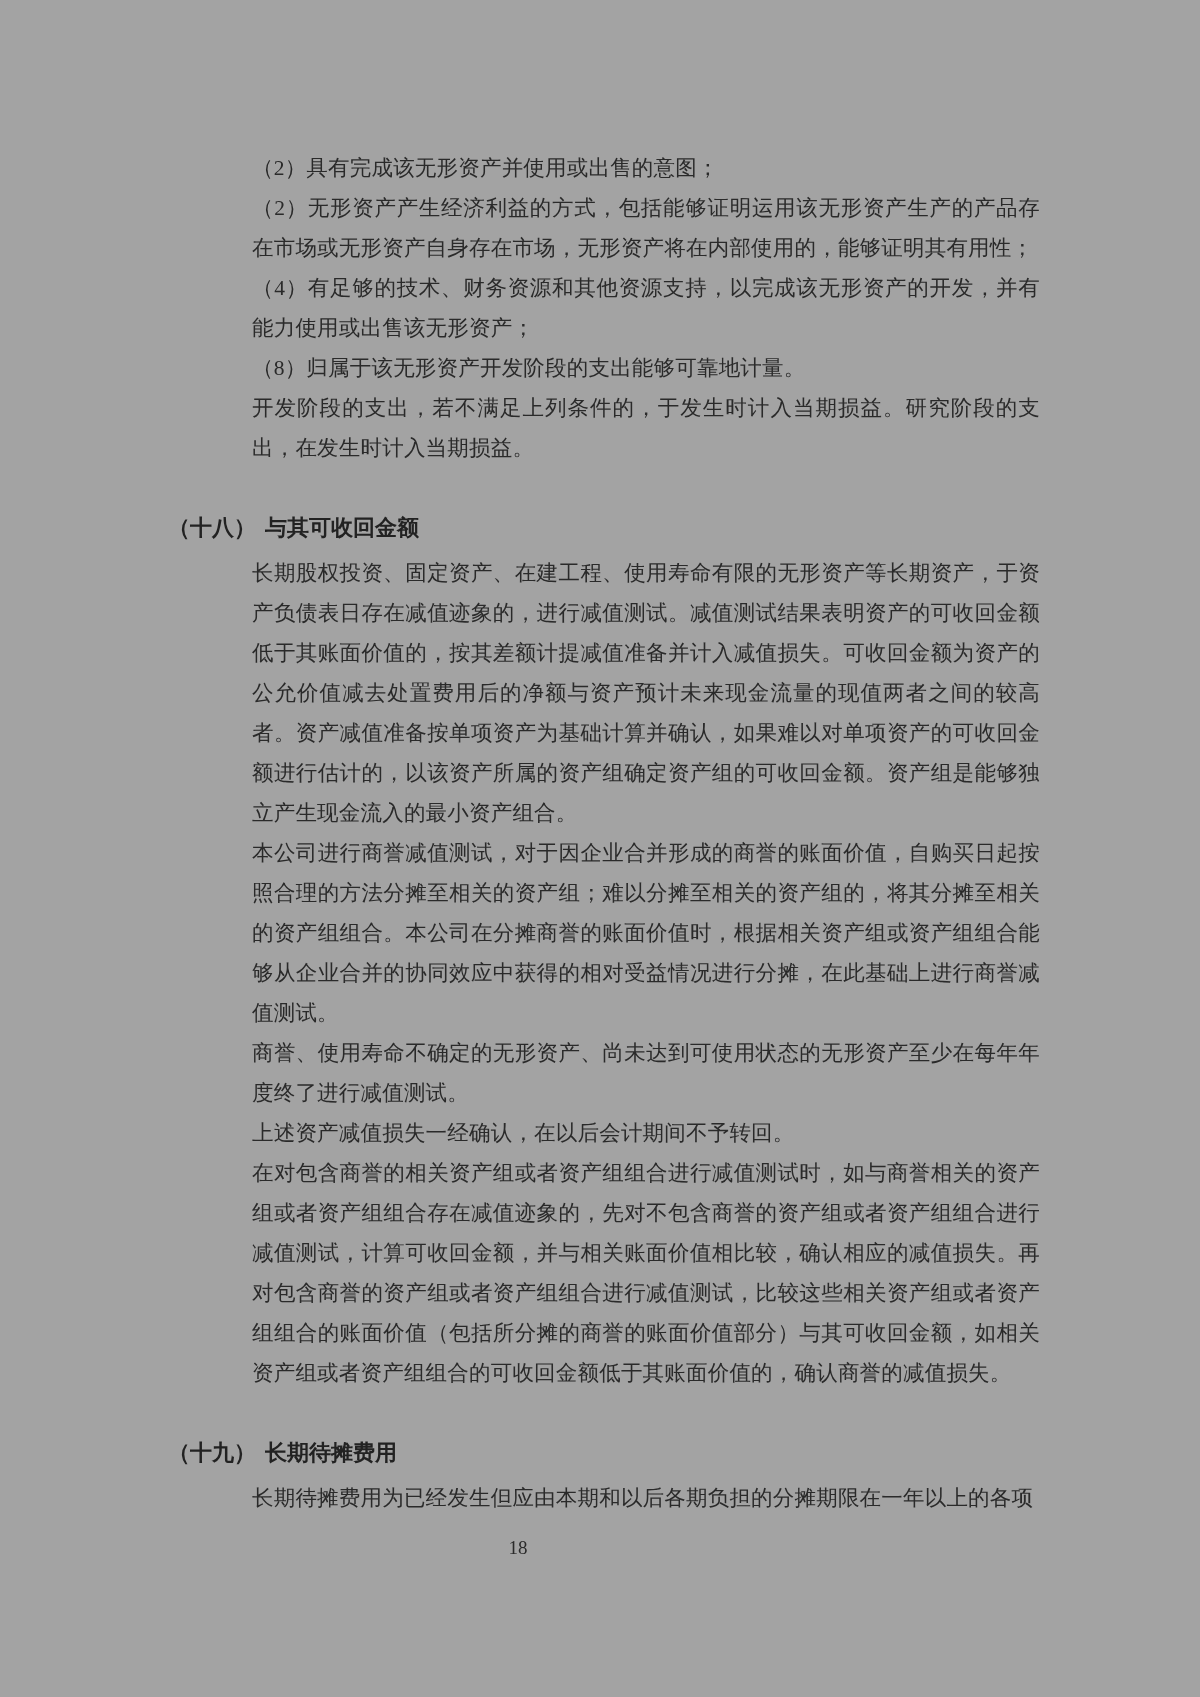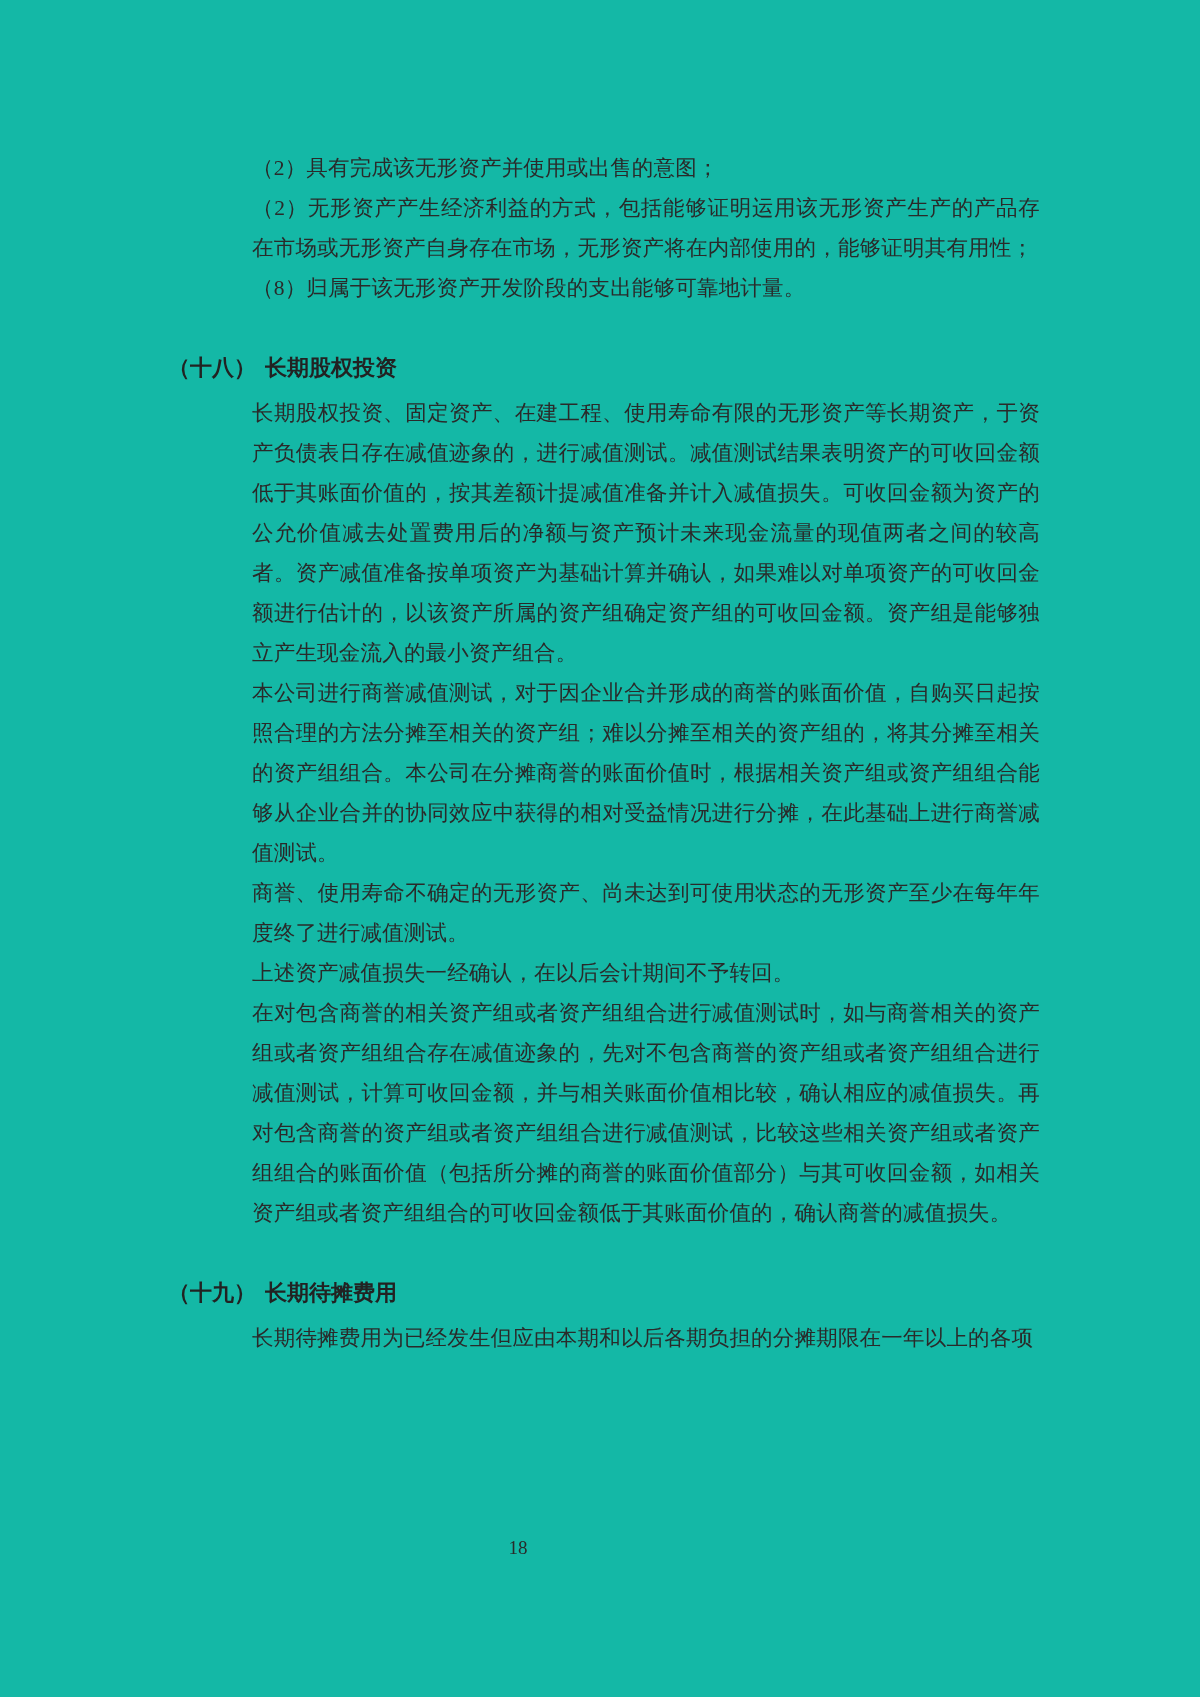--- a/index.html
+++ b/index.html
@@ -4,21 +4,21 @@
 <style>
   html, body {
     margin: 0;
     padding: 0;
     background: #ffffff;
   }
   .page {
     position: relative;
     width: 1200px;
     height: 1697px;
-    background: #14b8a6;
+    background: #a3a3a3;
     overflow: hidden;
     font-family: "Liberation Serif", "DejaVu Serif", serif;
     color: #2a2a2a;
   }
   .content {
     position: absolute;
     left: 252px;
     top: 148px;
     width: 788px;
   }
@@ -61,25 +61,27 @@
   }
 </style>
 </head>
 <body>
 
 <div class="page">
   <div class="content">
 
     <p class="body-p">（2）具有完成该无形资产并使用或出售的意图；</p>
     <p class="body-p">（2）无形资产产生经济利益的方式，包括能够证明运用该无形资产生产的产品存在市场或无形资产自身存在市场，无形资产将在内部使用的，能够证明其有用性；</p>
+    <p class="body-p">（4）有足够的技术、财务资源和其他资源支持，以完成该无形资产的开发，并有能力使用或出售该无形资产；</p>
     <p class="body-p">（8）归属于该无形资产开发阶段的支出能够可靠地计量。</p>
+    <p class="body-p">开发阶段的支出，若不满足上列条件的，于发生时计入当期损益。研究阶段的支出，在发生时计入当期损益。</p>
 
     <h3 class="sec-heading">
       <span class="sec-num">（十八）</span>
-      <span class="sec-title">长期股权投资</span>
+      <span class="sec-title">与其可收回金额</span>
     </h3>
     <p class="body-p">长期股权投资、固定资产、在建工程、使用寿命有限的无形资产等长期资产，于资产负债表日存在减值迹象的，进行减值测试。减值测试结果表明资产的可收回金额低于其账面价值的，按其差额计提减值准备并计入减值损失。可收回金额为资产的公允价值减去处置费用后的净额与资产预计未来现金流量的现值两者之间的较高者。资产减值准备按单项资产为基础计算并确认，如果难以对单项资产的可收回金额进行估计的，以该资产所属的资产组确定资产组的可收回金额。资产组是能够独立产生现金流入的最小资产组合。</p>
     <p class="body-p">本公司进行商誉减值测试，对于因企业合并形成的商誉的账面价值，自购买日起按照合理的方法分摊至相关的资产组；难以分摊至相关的资产组的，将其分摊至相关的资产组组合。本公司在分摊商誉的账面价值时，根据相关资产组或资产组组合能够从企业合并的协同效应中获得的相对受益情况进行分摊，在此基础上进行商誉减值测试。</p>
     <p class="body-p">商誉、使用寿命不确定的无形资产、尚未达到可使用状态的无形资产至少在每年年度终了进行减值测试。</p>
     <p class="body-p">上述资产减值损失一经确认，在以后会计期间不予转回。</p>
     <p class="body-p">在对包含商誉的相关资产组或者资产组组合进行减值测试时，如与商誉相关的资产组或者资产组组合存在减值迹象的，先对不包含商誉的资产组或者资产组组合进行减值测试，计算可收回金额，并与相关账面价值相比较，确认相应的减值损失。再对包含商誉的资产组或者资产组组合进行减值测试，比较这些相关资产组或者资产组组合的账面价值（包括所分摊的商誉的账面价值部分）与其可收回金额，如相关资产组或者资产组组合的可收回金额低于其账面价值的，确认商誉的减值损失。</p>
 
     <h3 class="sec-heading">
       <span class="sec-num">（十九）</span>
       <span class="sec-title">长期待摊费用</span>

